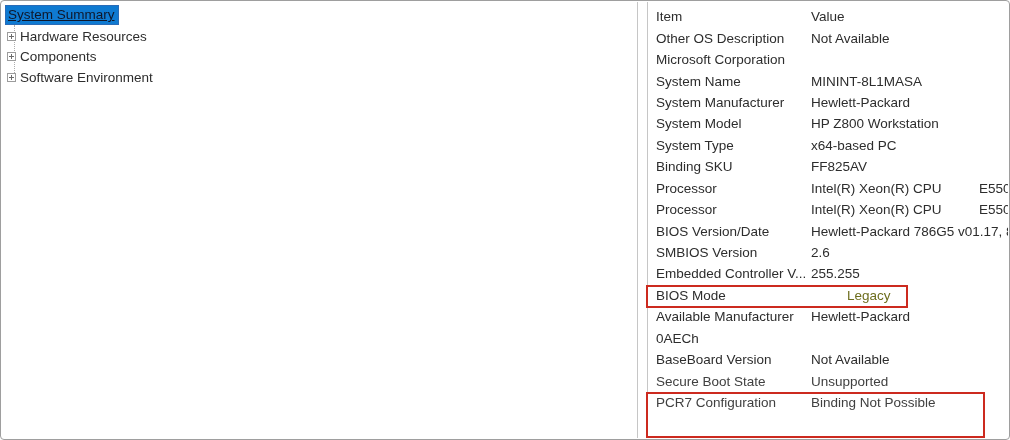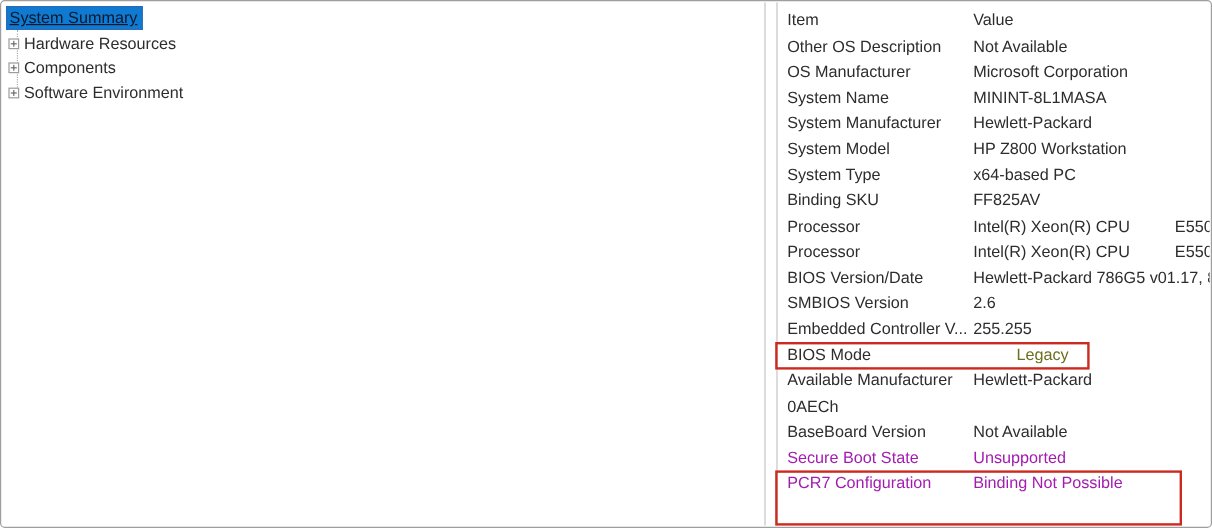--- a/index.html
+++ b/index.html
@@ -80,21 +80,21 @@
   }
   .cell-item{
     flex:0 0 155px;width:155px;
     overflow:hidden;white-space:pre;
   }
   .cell-value{
     flex:1;
     overflow:hidden;white-space:pre;
   }
   .header-row .cell-item,.header-row .cell-value{color:#2d2d2d;}
-  .olive, .olive .cell-item, .olive .cell-value{color:#a21caf;}
+  .olive, .olive .cell-item, .olive .cell-value{color:#404040;}
   .olive-value .cell-value{color:#6e6e1e;margin-left:36px;}
   
   .anno-box{
     position:absolute;
     border:2px solid #cc2a1f;
     background:transparent;
     pointer-events:none;
     box-sizing:border-box;
   }
   .anno-bios-mode{left:645px;top:284px;width:262px;height:23px;}
@@ -130,21 +130,20 @@
     <div class="info-row header-row">
       <span class="cell-item">Item</span>
       <span class="cell-value">Value</span>
     </div>
     <div id="detail-rows">
         <div class="info-row">
           <span class="cell-item">Other OS Description</span>
           <span class="cell-value">Not Available</span>
         </div>
         <div class="info-row">
-          <span class="cell-item">OS Manufacturer</span>
           <span class="cell-value">Microsoft Corporation</span>
         </div>
         <div class="info-row">
           <span class="cell-item">System Name</span>
           <span class="cell-value">MININT-8L1MASA</span>
         </div>
         <div class="info-row">
           <span class="cell-item">System Manufacturer</span>
           <span class="cell-value">Hewlett-Packard</span>
         </div>

